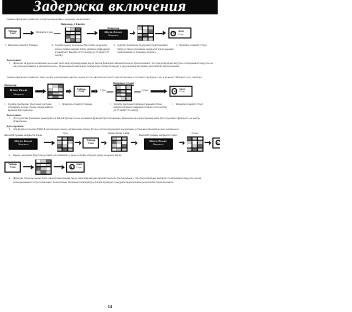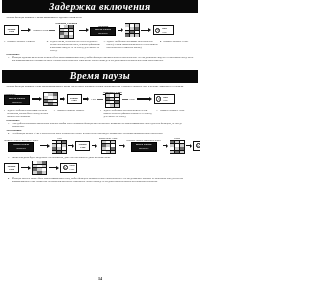--- a/index.html
+++ b/index.html
@@ -9,21 +9,21 @@
     color:#1a1a1a;overflow:hidden;position:relative;
   }
   .page{width:200px;height:284px;position:relative;padding:0;box-sizing:border-box;}
 
   
   .banner{
     background:#0a0a0a;color:#fff;height:13px;margin:0 2px 0 2px;
     display:flex;align-items:center;justify-content:center;
   }
   .banner-txt{
-    font-style:italic;font-weight:bold;font-size:10px;letter-spacing:.4px;
+    font-style:italic;font-weight:bold;font-size:14px;letter-spacing:.4px;
     font-family:"Liberation Serif",serif;line-height:1;
   }
 
   
   .intro{
     font-size:2.6px;line-height:1.35;margin:2.5px 6px 1px 6px;color:#222;
   }
   .notes-hd{font-size:2.6px;font-weight:bold;margin:1px 6px 0 6px;}
   .notes-list{margin:0 6px 0 8px;padding:0;list-style:none;}
   .notes-list li{font-size:2.4px;line-height:1.3;color:#222;margin-bottom:.5px;
@@ -221,23 +221,20 @@
   <div class="notes-hd">Замечания:</div>
   <ul class="notes-list">
     <li>
       <span class="num">1.</span>
       <span>Функция задержки включения не может быть запрограммирована перед любой функцией автоматического приготовления. Это предотвращает вздутие от нагревания перед после как размораживания и автоматического. Повышенной начальной температуре пищей приведет к неудовлетворительным результатам приготовления.</span>
     </li>
   </ul>
 
   <div class="spacer"></div>
 
-  <div class="banner" style="margin-top:3px;">
-    <span class="banner-txt">Время паузы</span>
-  </div>
 
   <div class="intro">Данная функция позволяет Вам запрограммировать время паузы после автоматического приготовления и соответствующие ему в режиме. Мощности и таймера.</div>
 
   <div class="flow" style="margin-top:2px;">
 
     <div class="flow-cell">
       <div class="toplbl" style="align-self:flex-start">Например:</div>
       <div class="display tall">
         <span class="d1">Micro Power</span>
         <span class="d2">Мощность</span>

